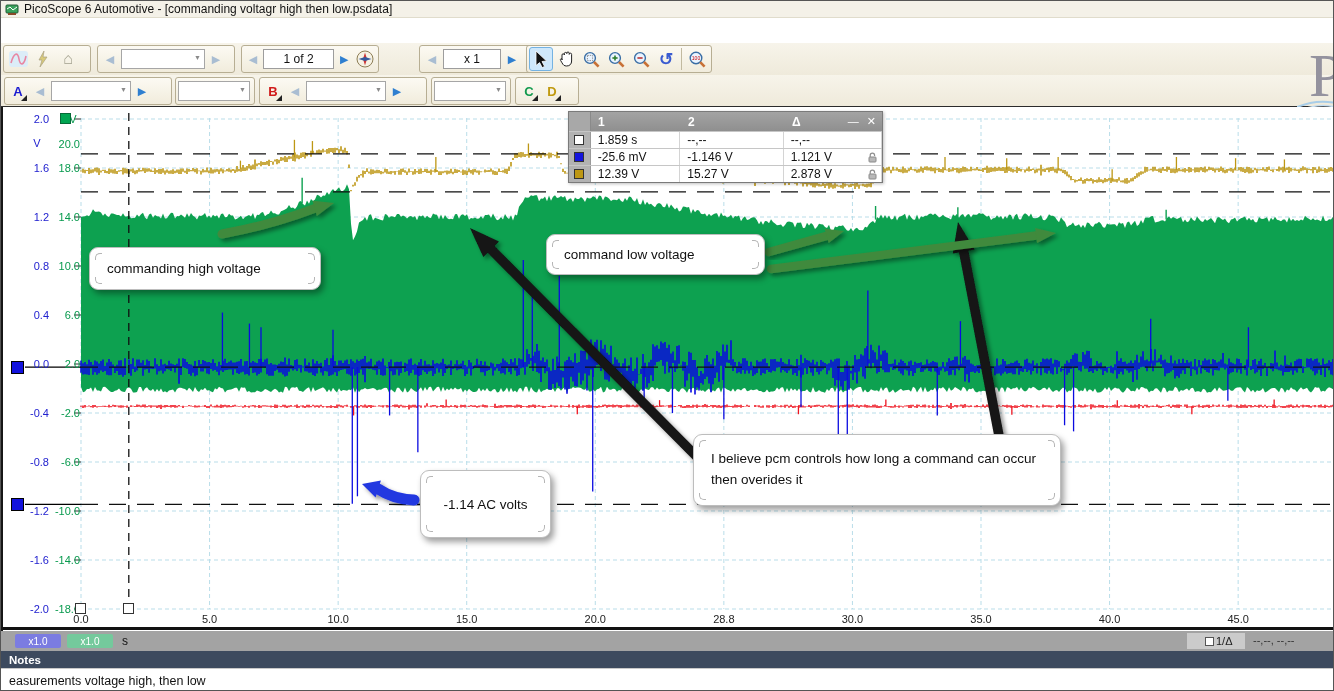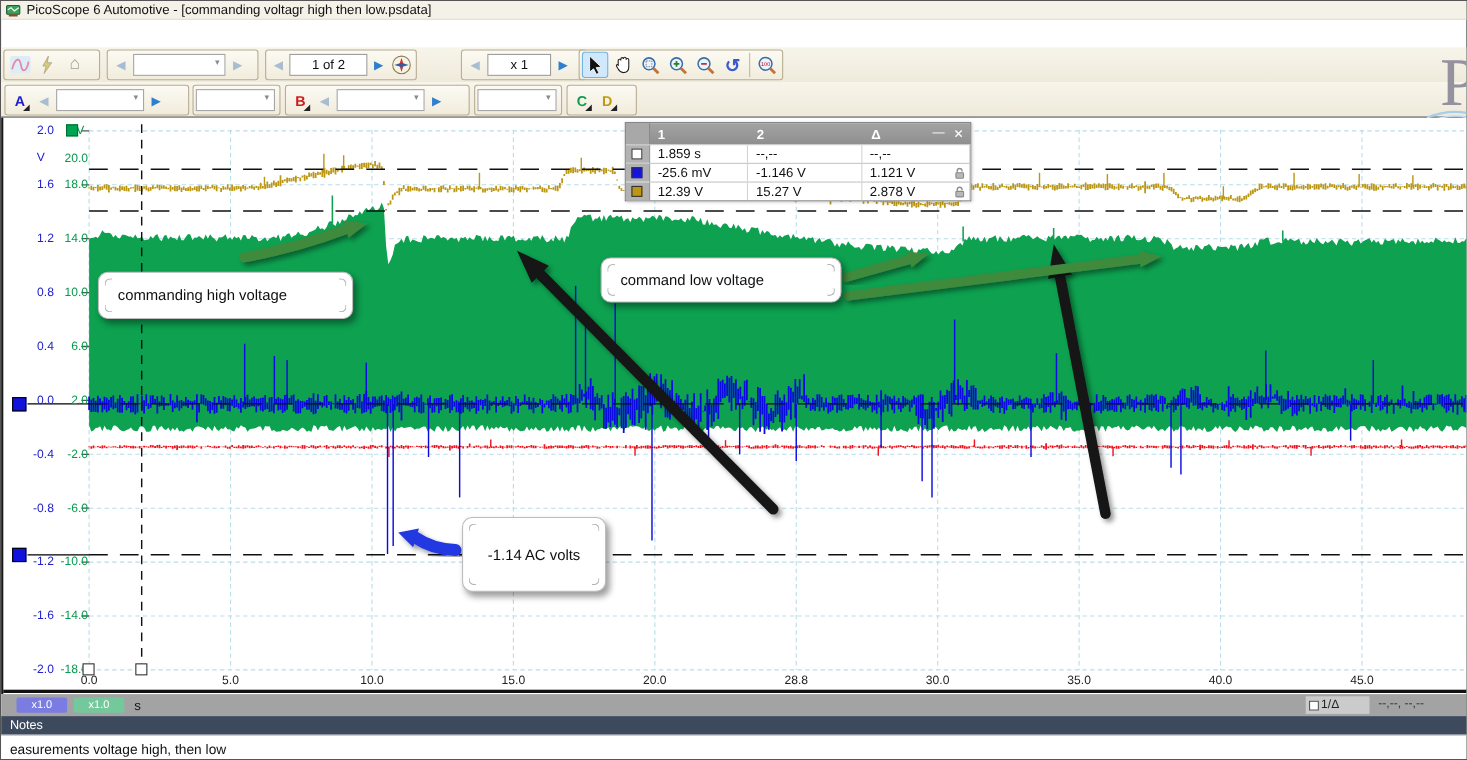--- a/index.html
+++ b/index.html
@@ -43,24 +43,24 @@
   
   .callout{position:absolute;background:#fff;border:1px solid #bdbdbd;border-radius:9px;box-shadow:3px 4px 6px rgba(0,0,0,.38);display:flex;align-items:center;font-size:13.5px;color:#101010;padding:0 17px;line-height:21px;}
   .ck{position:absolute;width:7px;height:7px;border-color:#b5b5b5;border-style:solid;border-width:0;}
   .ck.tl{left:5px;top:5px;border-left-width:1px;border-top-width:1px;border-top-left-radius:5px;}
   .ck.tr{right:5px;top:5px;border-right-width:1px;border-top-width:1px;border-top-right-radius:5px;}
   .ck.bl{left:5px;bottom:5px;border-left-width:1px;border-bottom-width:1px;border-bottom-left-radius:5px;}
   .ck.br{right:5px;bottom:5px;border-right-width:1px;border-bottom-width:1px;border-bottom-right-radius:5px;}
   
   .scalebar{position:absolute;left:0;top:630px;width:1334px;height:20px;background:#a3a3a3;}
   .zbadge{position:absolute;top:3px;height:14px;border-radius:2px;color:#fff;font-size:10px;display:flex;align-items:center;justify-content:center;width:46px;}
-  .deltabadge{position:absolute;left:1186px;top:2px;height:16px;width:58px;background:#cbcbcb;color:#222;font-size:11px;display:flex;align-items:center;padding-left:3px;gap:2px;}
+  .deltabadge{position:absolute;left:1186px;top:2px;height:16px;width:58px;background:#cbcbcb;color:#222;font-size:11px;display:flex;align-items:center;padding-left:18px;gap:2px;}
   .deltabadge i{display:block;width:9px;height:9px;background:#fff;border:1px solid #555;}
   .deltaval{position:absolute;left:1252px;top:3px;font-size:11px;color:#333;}
-  .notesheader{position:absolute;left:0;top:650px;width:1334px;height:17px;background:#3d4a5e;color:#fff;font-size:11.5px;font-weight:normal;display:flex;align-items:center;padding-left:8px;}
+  .notesheader{position:absolute;left:0;top:650px;width:1334px;height:17px;background:#3d4a5e;color:#fff;font-size:11.5px;font-weight:bold;display:flex;align-items:center;padding-left:8px;}
   .notesbody{position:absolute;left:0;top:667px;width:1334px;height:24px;background:#fff;color:#111;font-size:12.5px;display:flex;align-items:center;padding-left:8px;border-top:1px solid #c9c9c9;}
   .plogo{position:absolute;left:1308px;top:44px;font-family:"Liberation Serif",serif;font-size:62px;color:#94929e;line-height:60px;}
 </style>
 </head>
 <body>
 
 <div class="window">
 
   <div class="titlebar">
     <svg width="14" height="13">
@@ -447,20 +447,27 @@
         <i class="ck br"></i>
       <span>commanding high voltage</span>
     </div>
     <div class="callout" style="left:417px;top:363px;width:131px;height:68px;justify-content:center;text-align:right;">
       <i class="ck tl"></i>
         <i class="ck tr"></i>
         <i class="ck bl"></i>
         <i class="ck br"></i>
       <span>-1.14 AC volts</span>
     </div>
+    <div class="callout" style="left:690px;top:327px;width:368px;height:72px;align-items:flex-start;padding-top:13px;">
+      <i class="ck tl"></i>
+        <i class="ck tr"></i>
+        <i class="ck bl"></i>
+        <i class="ck br"></i>
+      <span>I believe pcm controls how long a command can occur then overides it</span>
+    </div>
 
     <div class="bborder"></div>
   </div>
 
   <div class="scalebar">
     <div class="zbadge" style="left:14px;background:#7b7ce1;">x1.0</div>
     <div class="zbadge" style="left:66px;background:#74c99c;">x1.0</div>
     <span class="abs" style="left:121px;top:3px;font-size:12px;color:#111;">s</span>
     <div class="deltabadge">
         <i></i>

